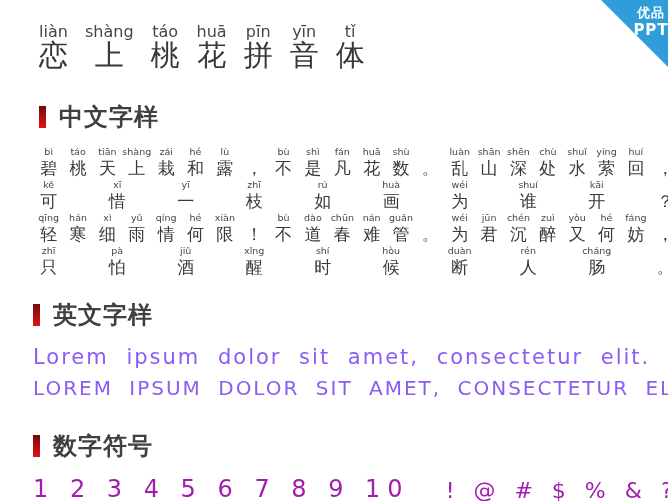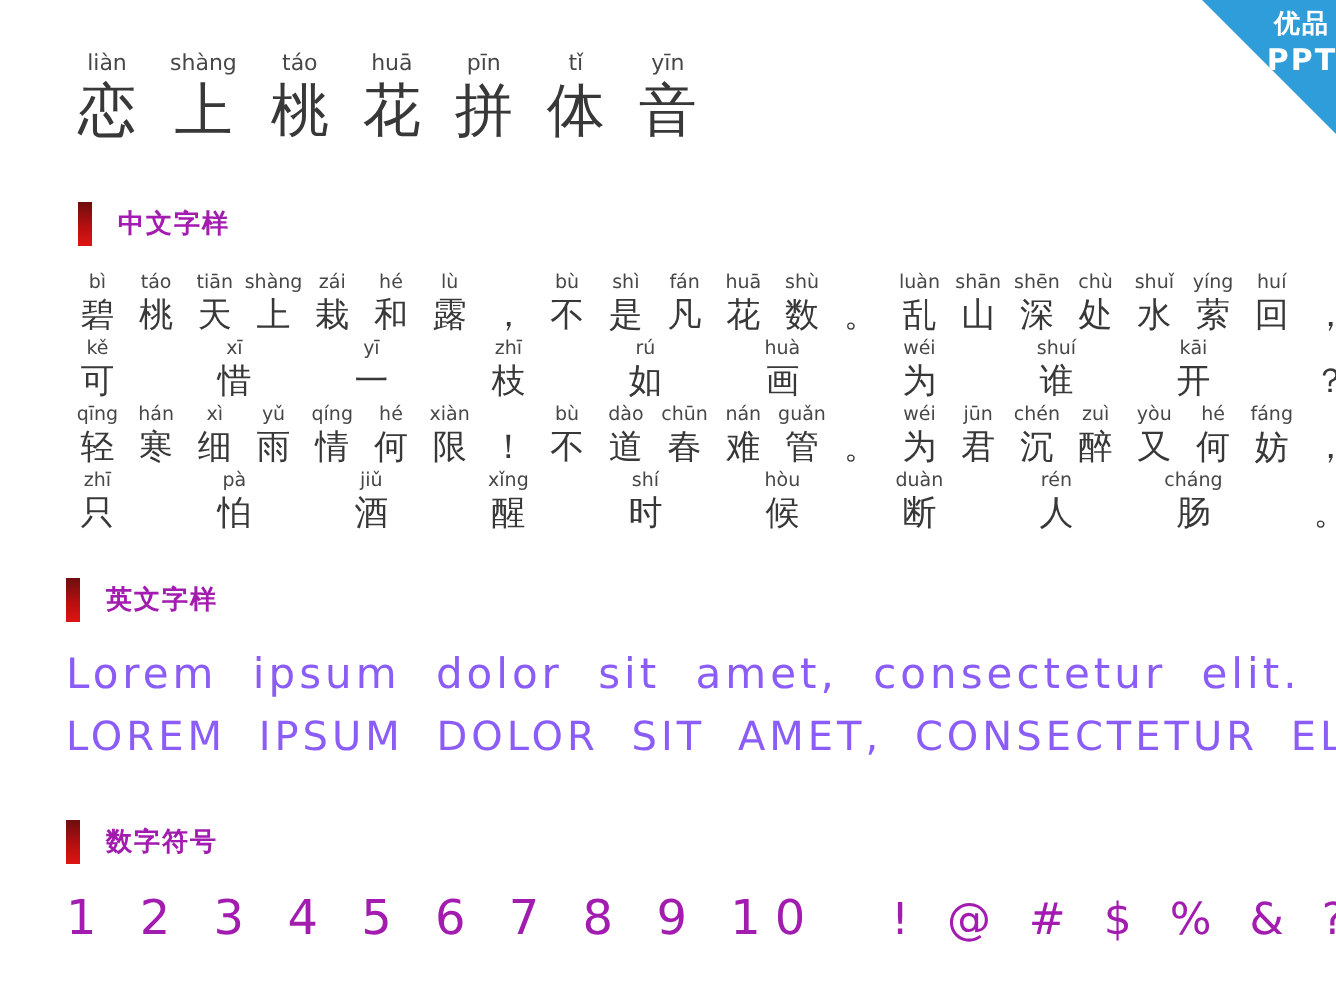--- a/index.html
+++ b/index.html
@@ -27,39 +27,39 @@
   
   .content{padding:24px 0 0 22px;}
 
   
   .ruby-row{display:flex;flex-wrap:nowrap;align-items:flex-end;}
   .syl{display:inline-flex;flex-direction:column;align-items:center;justify-content:flex-end;}
   .py{display:block;text-align:center;white-space:nowrap;color:#474747;}
   .zh{display:block;text-align:center;white-space:nowrap;color:#383838;}
 
   .title-row{margin-left:6px;gap:17px;}
-  .title-row .py{font-size:11px;height:15px;line-height:15px;}
+  .title-row .py{font-size:16px;height:15px;line-height:15px;}
   .title-row .zh{font-size:29px;height:33px;line-height:33px;font-weight:500;}
 
   .poem{margin-top:13px;margin-left:2px;}
   .poem-line{margin:0 0 0 0;justify-content:space-between;}
   .poem-line .syl{width:27.4px;}
   .poem-line .py{font-size:9.5px;height:12px;line-height:12px;}
   .poem-line .zh{font-size:17px;height:21px;line-height:21px;}
 
   
   .section-header{display:flex;align-items:center;gap:13px;}
   .sh-chinese{margin-top:29px;margin-left:6px;}
   .sh-english{margin-top:21px;}
   .sh-numbers{margin-top:27px;}
   .accent-bar{
     width:7px;height:22px;flex:0 0 7px;
     background:linear-gradient(180deg,var(--accent-red-dark,#6e0d0d) 0%,#b50f0f 55%,var(--accent-red,#df1414) 100%);
   }
-  .section-title{font-size:13px;font-weight:bold;color:#a21caf;letter-spacing:1px;font-family:"Liberation Sans","DejaVu Sans",sans-serif;}
+  .section-title{font-size:24px;font-weight:bold;color:#404040;letter-spacing:1px;font-family:"Liberation Sans","DejaVu Sans",sans-serif;}
 
   
   .eng-line{color:#8b5cf6;white-space:nowrap;}
   .eng-lower{margin-top:12px;font-size:21px;line-height:29px;letter-spacing:2px;word-spacing:9px;}
   .eng-upper{margin-top:2px;font-size:20px;line-height:29px;letter-spacing:2px;word-spacing:8px;}
 
   
   .num-row{margin-top:13px;display:flex;align-items:flex-end;gap:36px;color:#a21caf;}
   .num-digits{font-size:24px;letter-spacing:7px;white-space:nowrap;}
   .num-symbols{font-size:22px;letter-spacing:6px;white-space:nowrap;}
@@ -93,26 +93,26 @@
         </span>
         <span class="syl">
           <span class="py">huā</span>
           <span class="zh">花</span>
         </span>
         <span class="syl">
           <span class="py">pīn</span>
           <span class="zh">拼</span>
         </span>
         <span class="syl">
+          <span class="py">yīn</span>
+          <span class="zh">音</span>
+        </span>
+        <span class="syl">
           <span class="py">tǐ</span>
           <span class="zh">体</span>
-        </span>
-        <span class="syl">
-          <span class="py">yīn</span>
-          <span class="zh">音</span>
         </span>
       </div>
 
     <div class="section-header sh-chinese">
       <span class="accent-bar"></span>
       <span class="section-title">中文字样</span>
     </div>
 
     <div class="poem">
       <div class="poem-line ruby-row">

